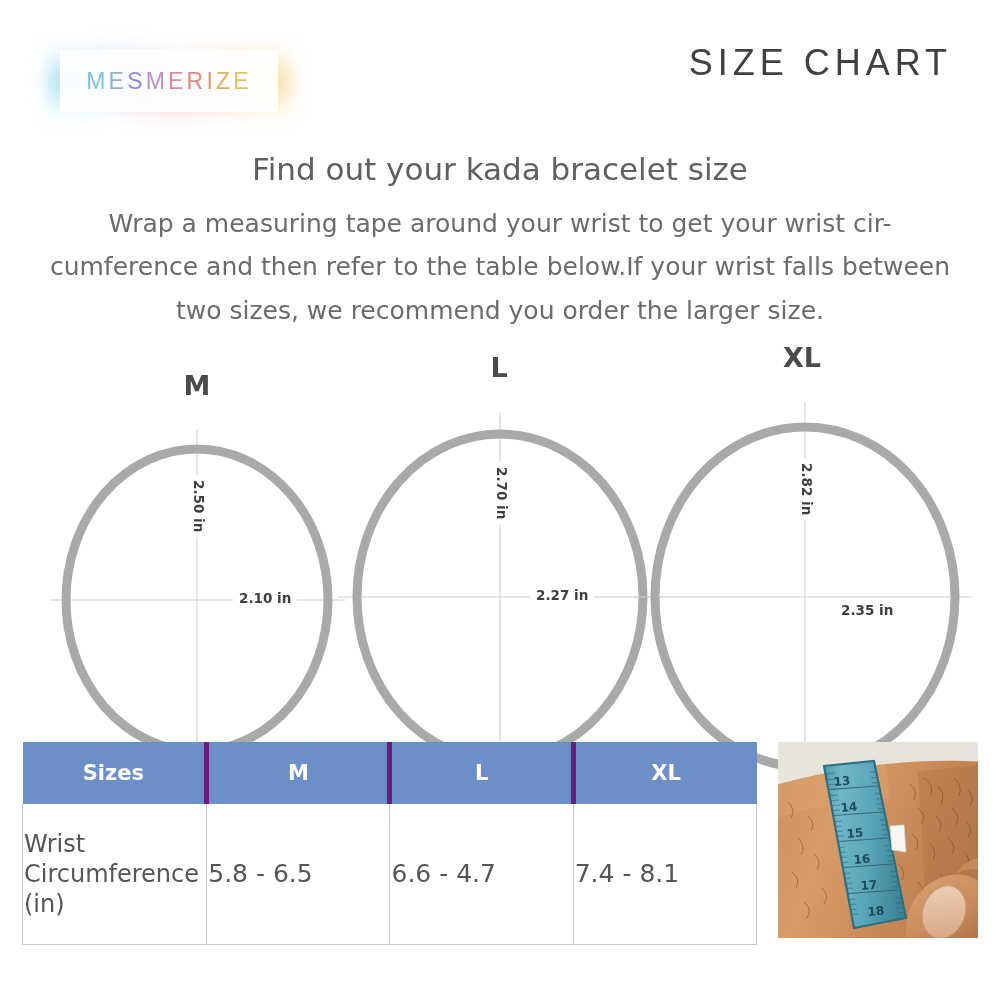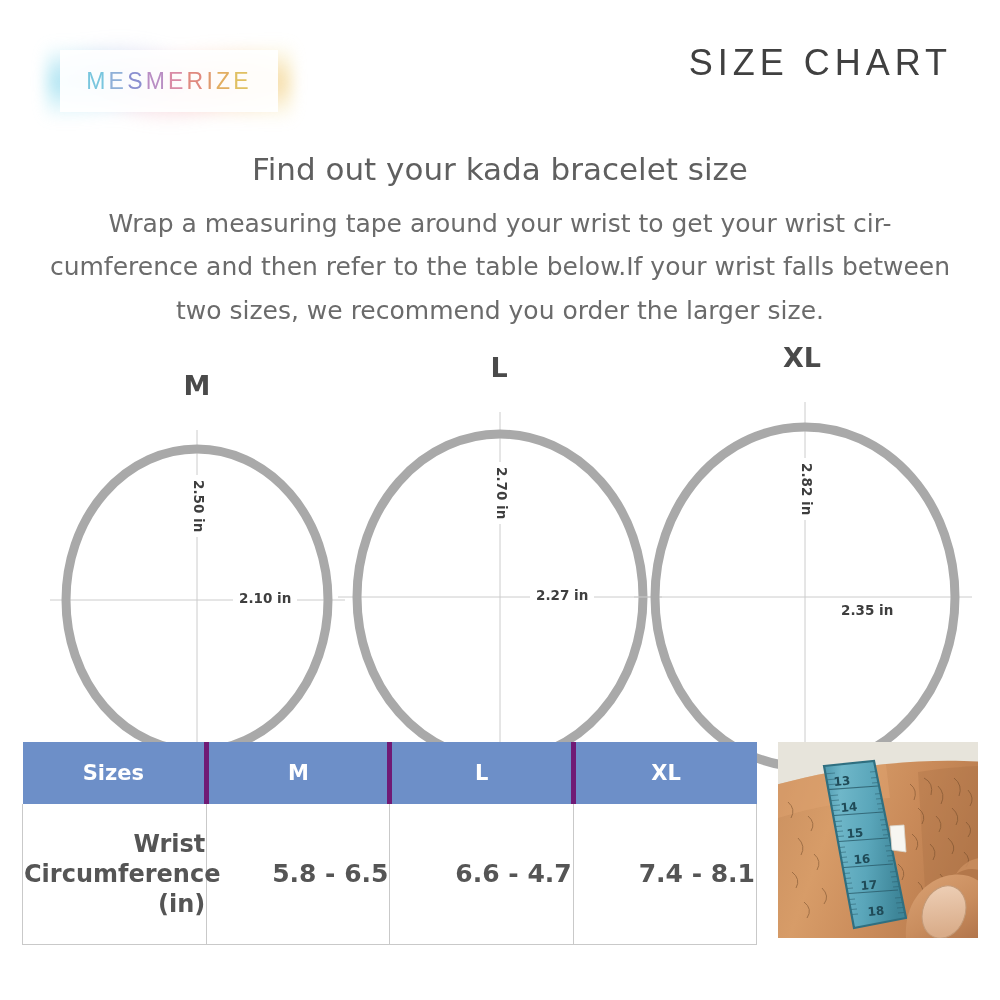--- a/index.html
+++ b/index.html
@@ -157,24 +157,24 @@
     font-size: 21px;
     font-weight: 700;
     height: 60px;
     text-align: center;
     border-right: 5px solid #701a75;
     vertical-align: middle;
   }
   #size-table thead th:last-child { border-right: none; }
   #size-table tbody td {
     height: 138px;
-    text-align: right;
+    text-align: left;
     vertical-align: middle;
     font-size: 25px;
-    font-weight: 700;
+    font-weight: 400;
     color: #555555;
     border: 1px solid #c9c9c9;
     border-top: none;
     line-height: 1.25;
     white-space: pre-line;
     margin-top: 16px;
   }
   #size-table tbody td.label-cell { font-size: 24px; }
 
   

